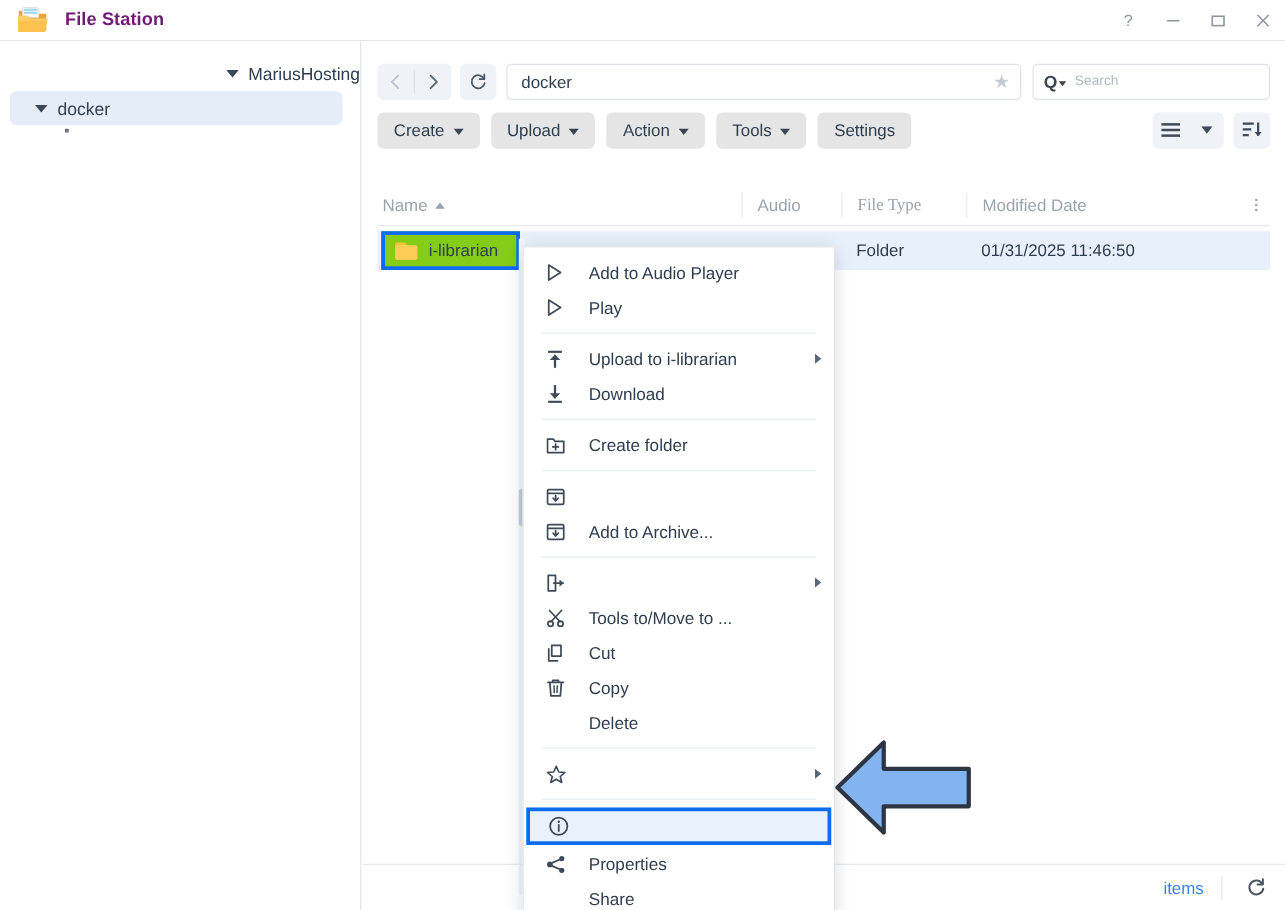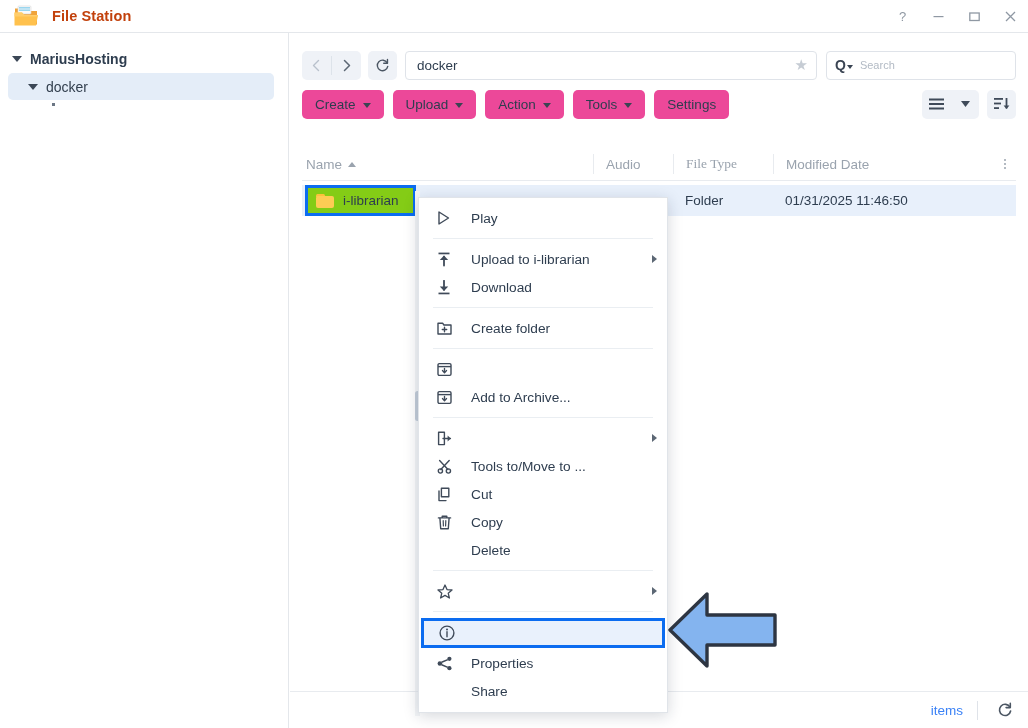--- a/index.html
+++ b/index.html
@@ -19,21 +19,21 @@
   .titlebar {
     position: absolute; left: 0; top: 0;
     width: 1028px; height: 33px;
     background: #ffffff;
     border-bottom: 1px solid #e4e7eb;
     display: flex; align-items: center;
   }
   .app-icon { margin-left: 13px; width: 26px; height: 24px; position: relative; }
   .app-title {
     margin-left: 13px;
-    font-size: 14.5px; font-weight: bold; color: #c2410c;
+    font-size: 14.5px; font-weight: bold; color: #701a75;
     letter-spacing: .1px;
   }
   .win-controls {
     position: absolute; right: 0; top: 0; height: 33px;
     display: flex; align-items: center;
   }
   .win-btn {
     width: 36px; height: 33px;
     display: flex; align-items: center; justify-content: center;
     color: #8f98a3; font-size: 15px;
@@ -45,21 +45,21 @@
     width: 289px; height: 695px;
     background: #ffffff;
     border-right: 1px solid #e4e7eb;
     padding-top: 12px;
   }
   .tree-row {
     display: flex; align-items: center;
     height: 28px; font-size: 14px; color: #2e3d4f;
     padding-left: 12px; cursor: default;
   }
-  .tree-row.root { font-weight: bold; }
+  .tree-row.root { font-weight: normal; justify-content: flex-end; }
   .tree-row.child {
     margin: 0 14px 0 8px;
     padding-left: 20px;
     background: #e4edf8;
     border-radius: 5px;
     height: 27px;
     color: #33404f;
   }
   .caret {
     width: 0; height: 0;
@@ -131,21 +131,21 @@
     margin-right: 7px; margin-top: 3px;
   }
   .search-ph { font-size: 11px; color: #b2bac4; }
 
   
   .btnbar {
     display: flex; align-items: center;
     padding: 0 12px; height: 32px; margin-top: 4px;
   }
   .tbtn {
-    height: 29px; background: #ec4899; border-radius: 5px;
+    height: 29px; background: #e5e5e5; border-radius: 5px;
     display: flex; align-items: center; padding: 0 13px;
     font-size: 13.5px; color: #2e3d4f; margin-right: 9px;
     cursor: pointer; white-space: nowrap;
   }
   .tbtn .dd {
     width: 0; height: 0; margin-left: 7px; margin-top: 2px;
     border-left: 4px solid transparent;
     border-right: 4px solid transparent;
     border-top: 5px solid #3a4453;
   }
@@ -489,20 +489,28 @@
             <path d="M13 5.2 A5.6 5.6 0 1 0 13.6 9" stroke="#4b5663" stroke-width="1.6" fill="none" stroke-linecap="round"></path>
             <path d="M13.3 1.4 L13.3 5.6 L9.1 5.6" stroke="#4b5663" stroke-width="1.6" fill="none" stroke-linecap="round" stroke-linejoin="round"></path>
           </svg>
         </span>
       </div>
     </div>
   </div>
 
   <div class="ctxmenu">
 
+    <div class="mi">
+      <span class="ico">
+        <svg width="13" height="14" viewBox="0 0 13 14">
+            <path d="M2 1 L11.5 7 L2 13 Z" fill="none" stroke="#3f4a59" stroke-width="1.4" stroke-linejoin="round"></path>
+          </svg>
+      </span>
+      <span class="lbl">Add to Audio Player</span>
+    </div>
 
     <div class="mi">
       <span class="ico">
         <svg width="13" height="14" viewBox="0 0 13 14">
             <path d="M2 1 L11.5 7 L2 13 Z" fill="none" stroke="#3f4a59" stroke-width="1.4" stroke-linejoin="round"></path>
           </svg>
       </span>
       <span class="lbl">Play</span>
     </div>
 

